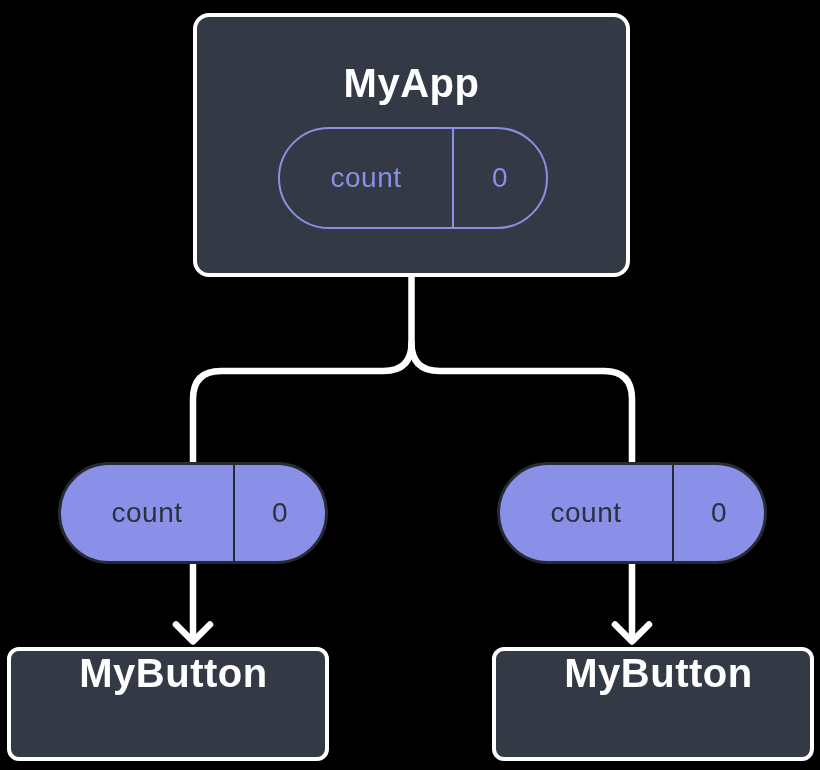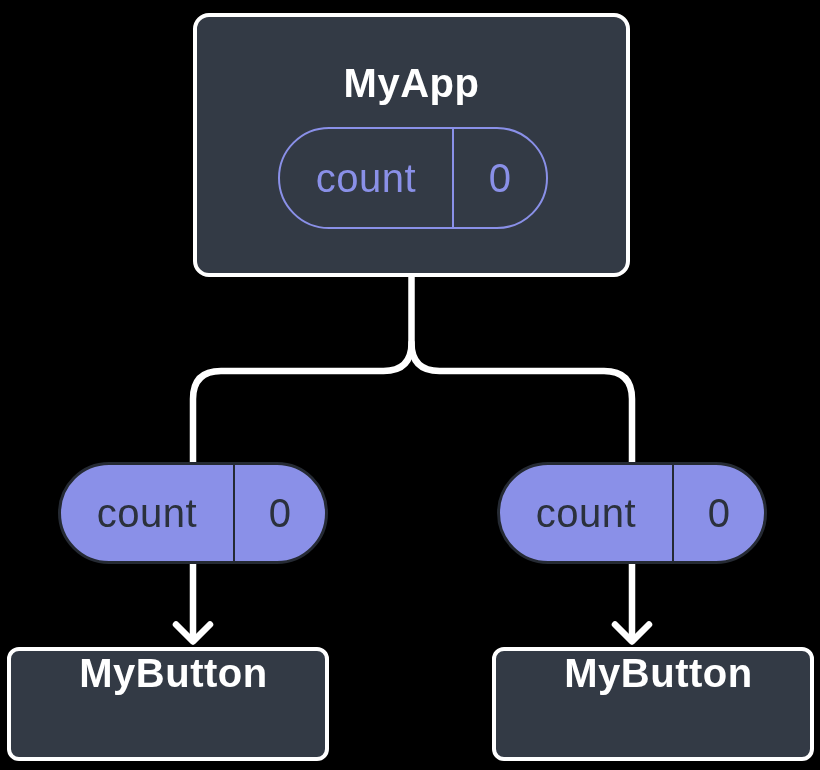--- a/index.html
+++ b/index.html
@@ -65,21 +65,21 @@
     align-items: center;
     justify-content: center;
   }
   .pill .value-cell {
     flex: 1 1 auto;
     display: flex;
     align-items: center;
     justify-content: center;
   }
   .pill span {
-    font-size: 40px;
+    font-size: 28px;
     line-height: 40px;
     letter-spacing: 0.5px;
   }
   .state-pill {
     left: 81px;
     top: 110px;
     background: transparent;
     border: 2.5px solid #8a90e8;
     color: #8a90e8;
   }

